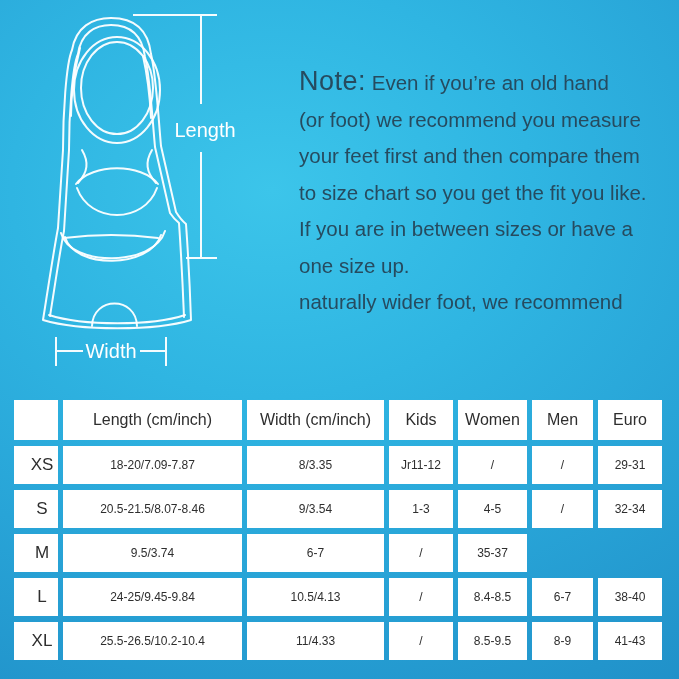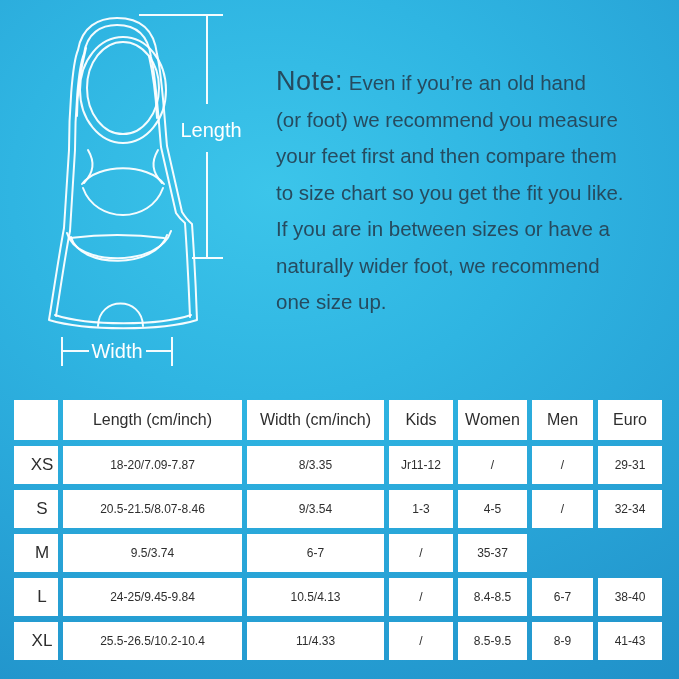--- a/index.html
+++ b/index.html
@@ -14,21 +14,21 @@
       var(--bg-center, #3cc5ea) 0%,
       #2fb5e2 32%,
       #28a4d7 60%,
       #2295cc 84%,
       var(--bg-edge, #1f8cc5) 100%);
   }
 
   
   .fin-diagram {
     position: absolute;
-    left: 6px; top: 0;
+    left: 0; top: 0;
     width: 250px; height: 378px;
   }
   .fin-diagram svg { display: block; width: 100%; height: 100%; }
   .fin-stroke {
     fill: none;
     stroke: var(--line-art, #ffffff);
     stroke-width: 2;
     stroke-linecap: round;
     stroke-linejoin: round;
     opacity: 0.95;
@@ -54,21 +54,21 @@
     width: 398px;
     color: var(--note-text, #264b5f);
     font-size: 20.5px;
     line-height: 36.5px;
     white-space: nowrap;
   }
   .note-title {
     font-size: 27px;
     letter-spacing: 0.5px;
   }
-  .note-line { display: block; }
+  .note-line { display: block; margin-left: 23px; }
 
   
   .size-table {
     position: absolute;
     left: 14px;
     top: 400px;
     width: 648px;
   }
   .trow {
     display: grid;
@@ -130,22 +130,22 @@
     </svg>
   </div>
 
   <div class="note">
     <div class="note-line"><span class="note-title">Note:</span>
       <span>Even if you’re an old hand</span></div>
     <div class="note-line">(or foot) we recommend you measure</div>
     <div class="note-line">your feet first and then compare them</div>
     <div class="note-line">to size chart so you get the fit you like.</div>
     <div class="note-line">If you are in between sizes or have a</div>
+    <div class="note-line">one size up.</div>
     <div class="note-line">naturally wider foot, we recommend</div>
-    <div class="note-line">one size up.</div>
   </div>
 
   <div class="size-table" id="size-table">
       <div class="trow thead">
         <div class="tcell size-col"></div>
         <div class="tcell">Length (cm/inch)</div>
         <div class="tcell">Width (cm/inch)</div>
         <div class="tcell">Kids</div>
         <div class="tcell">Women</div>
         <div class="tcell">Men</div>

